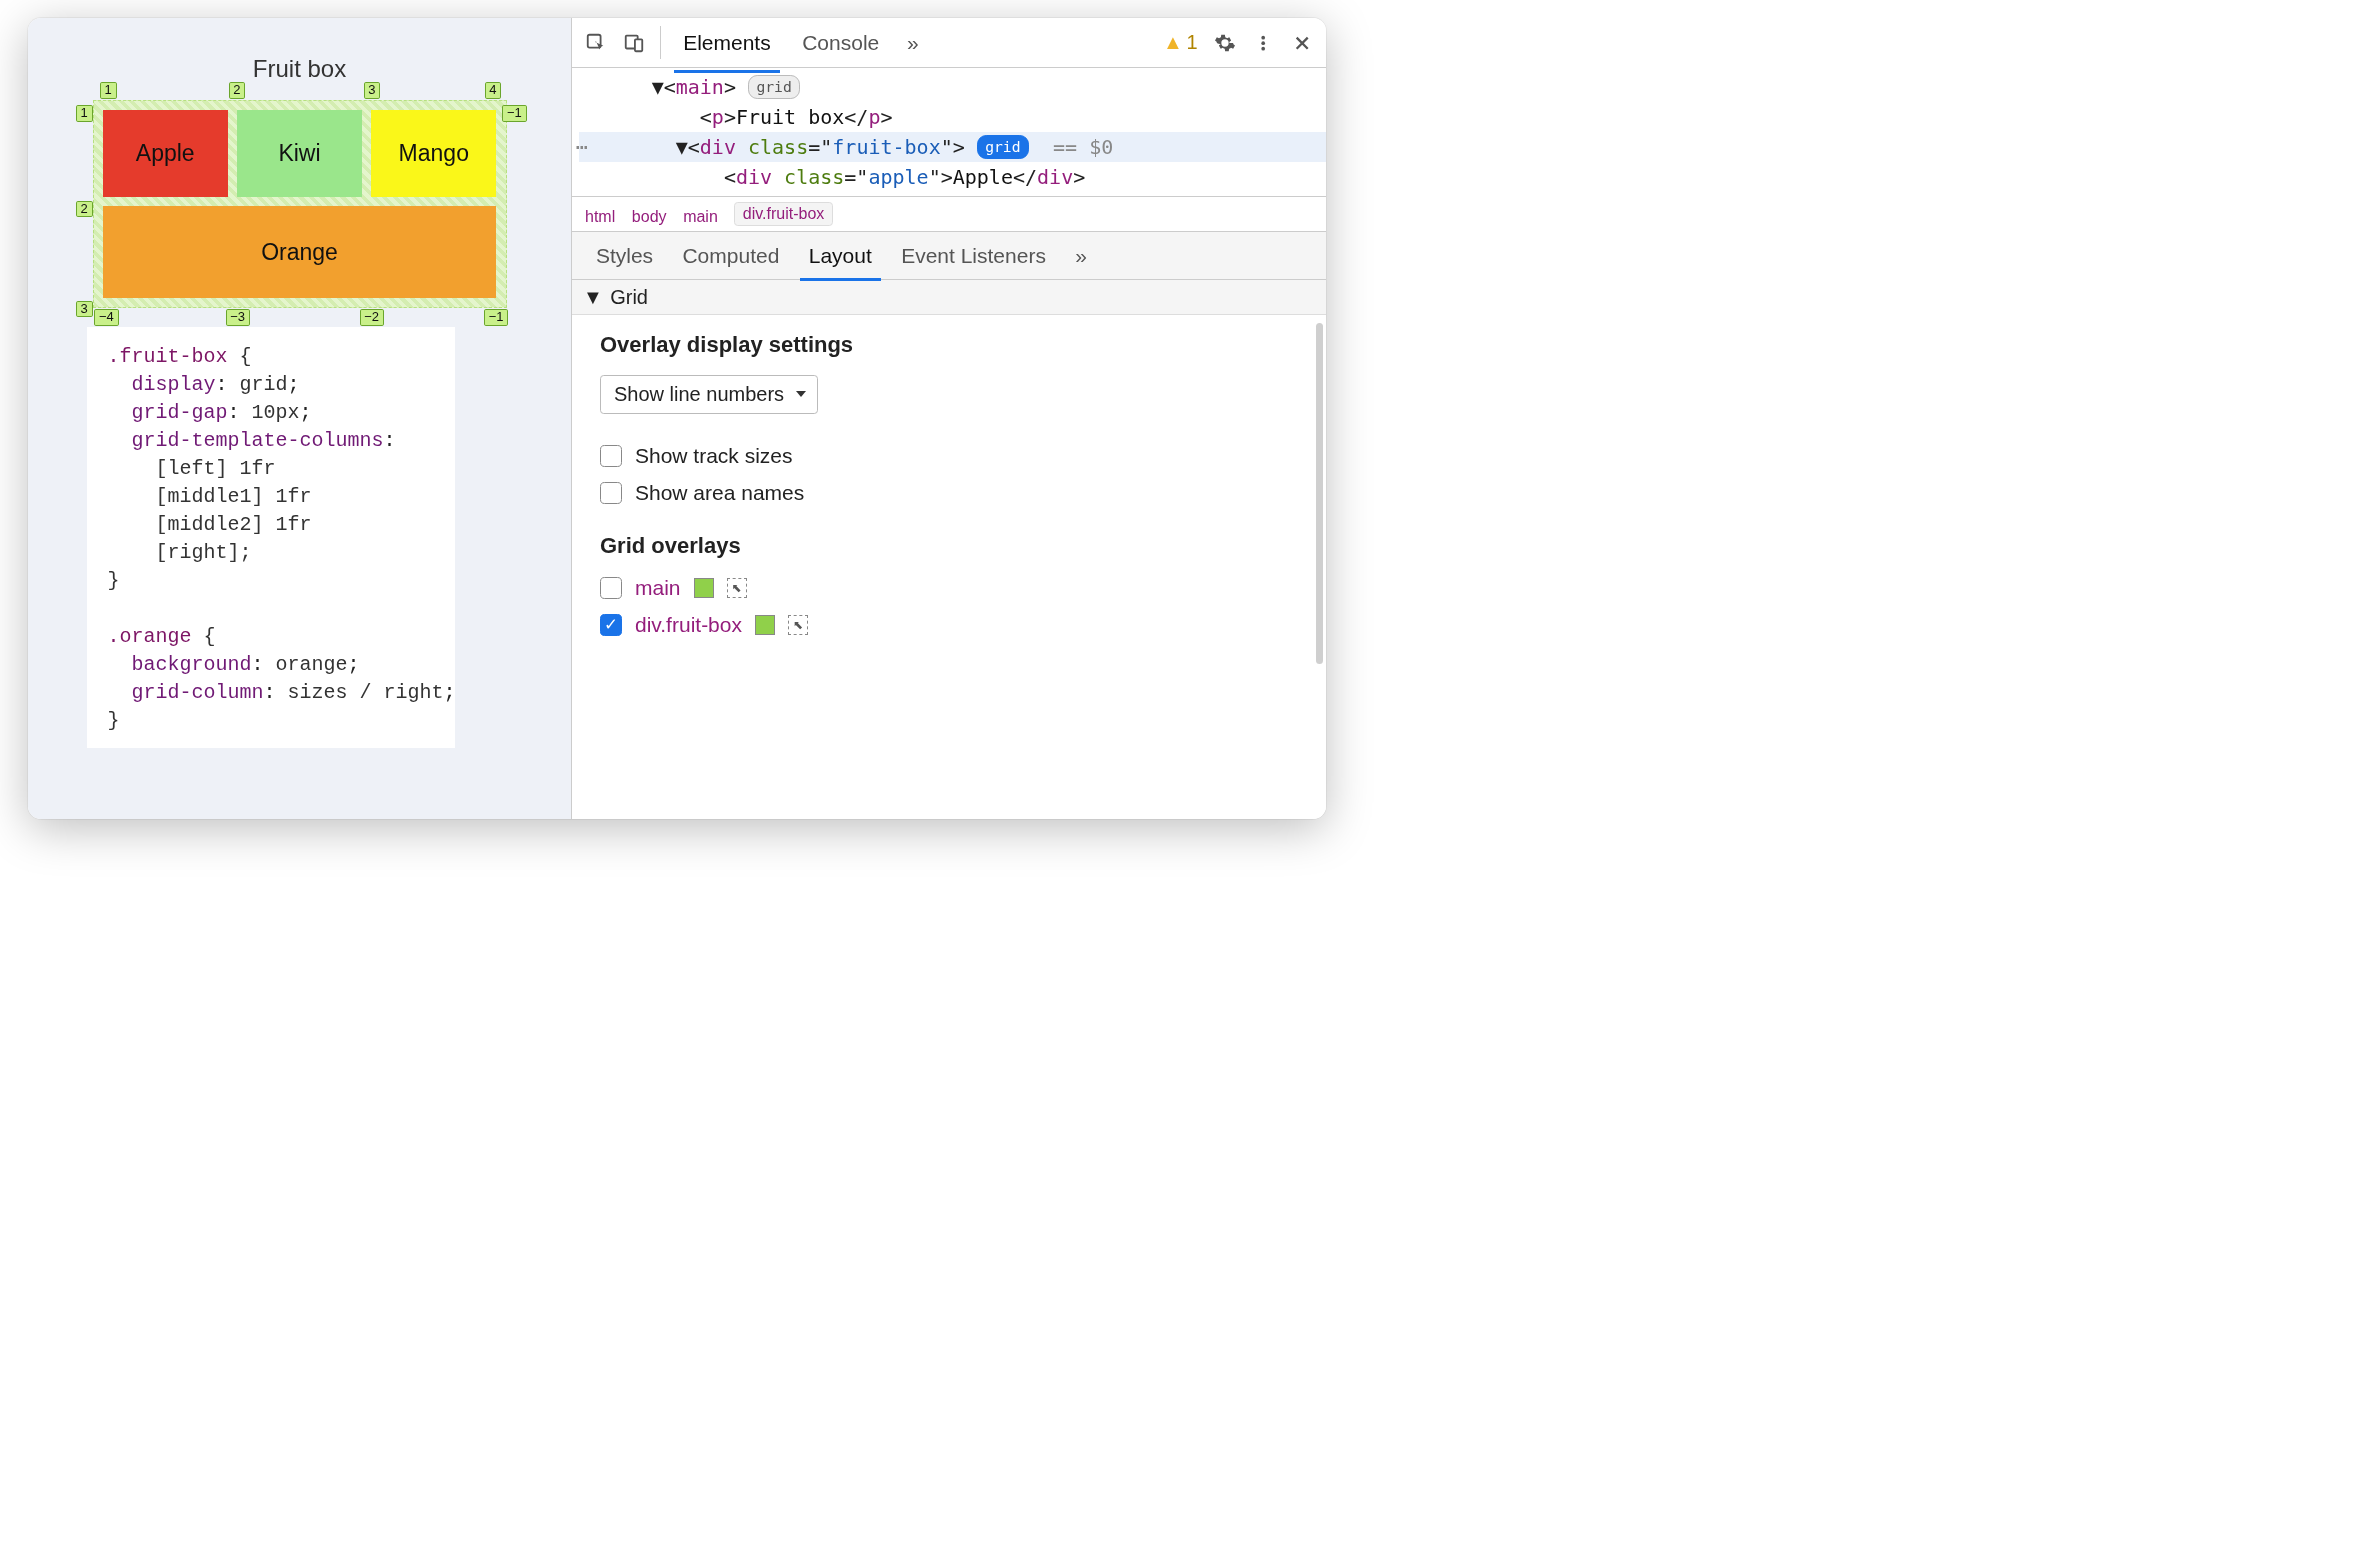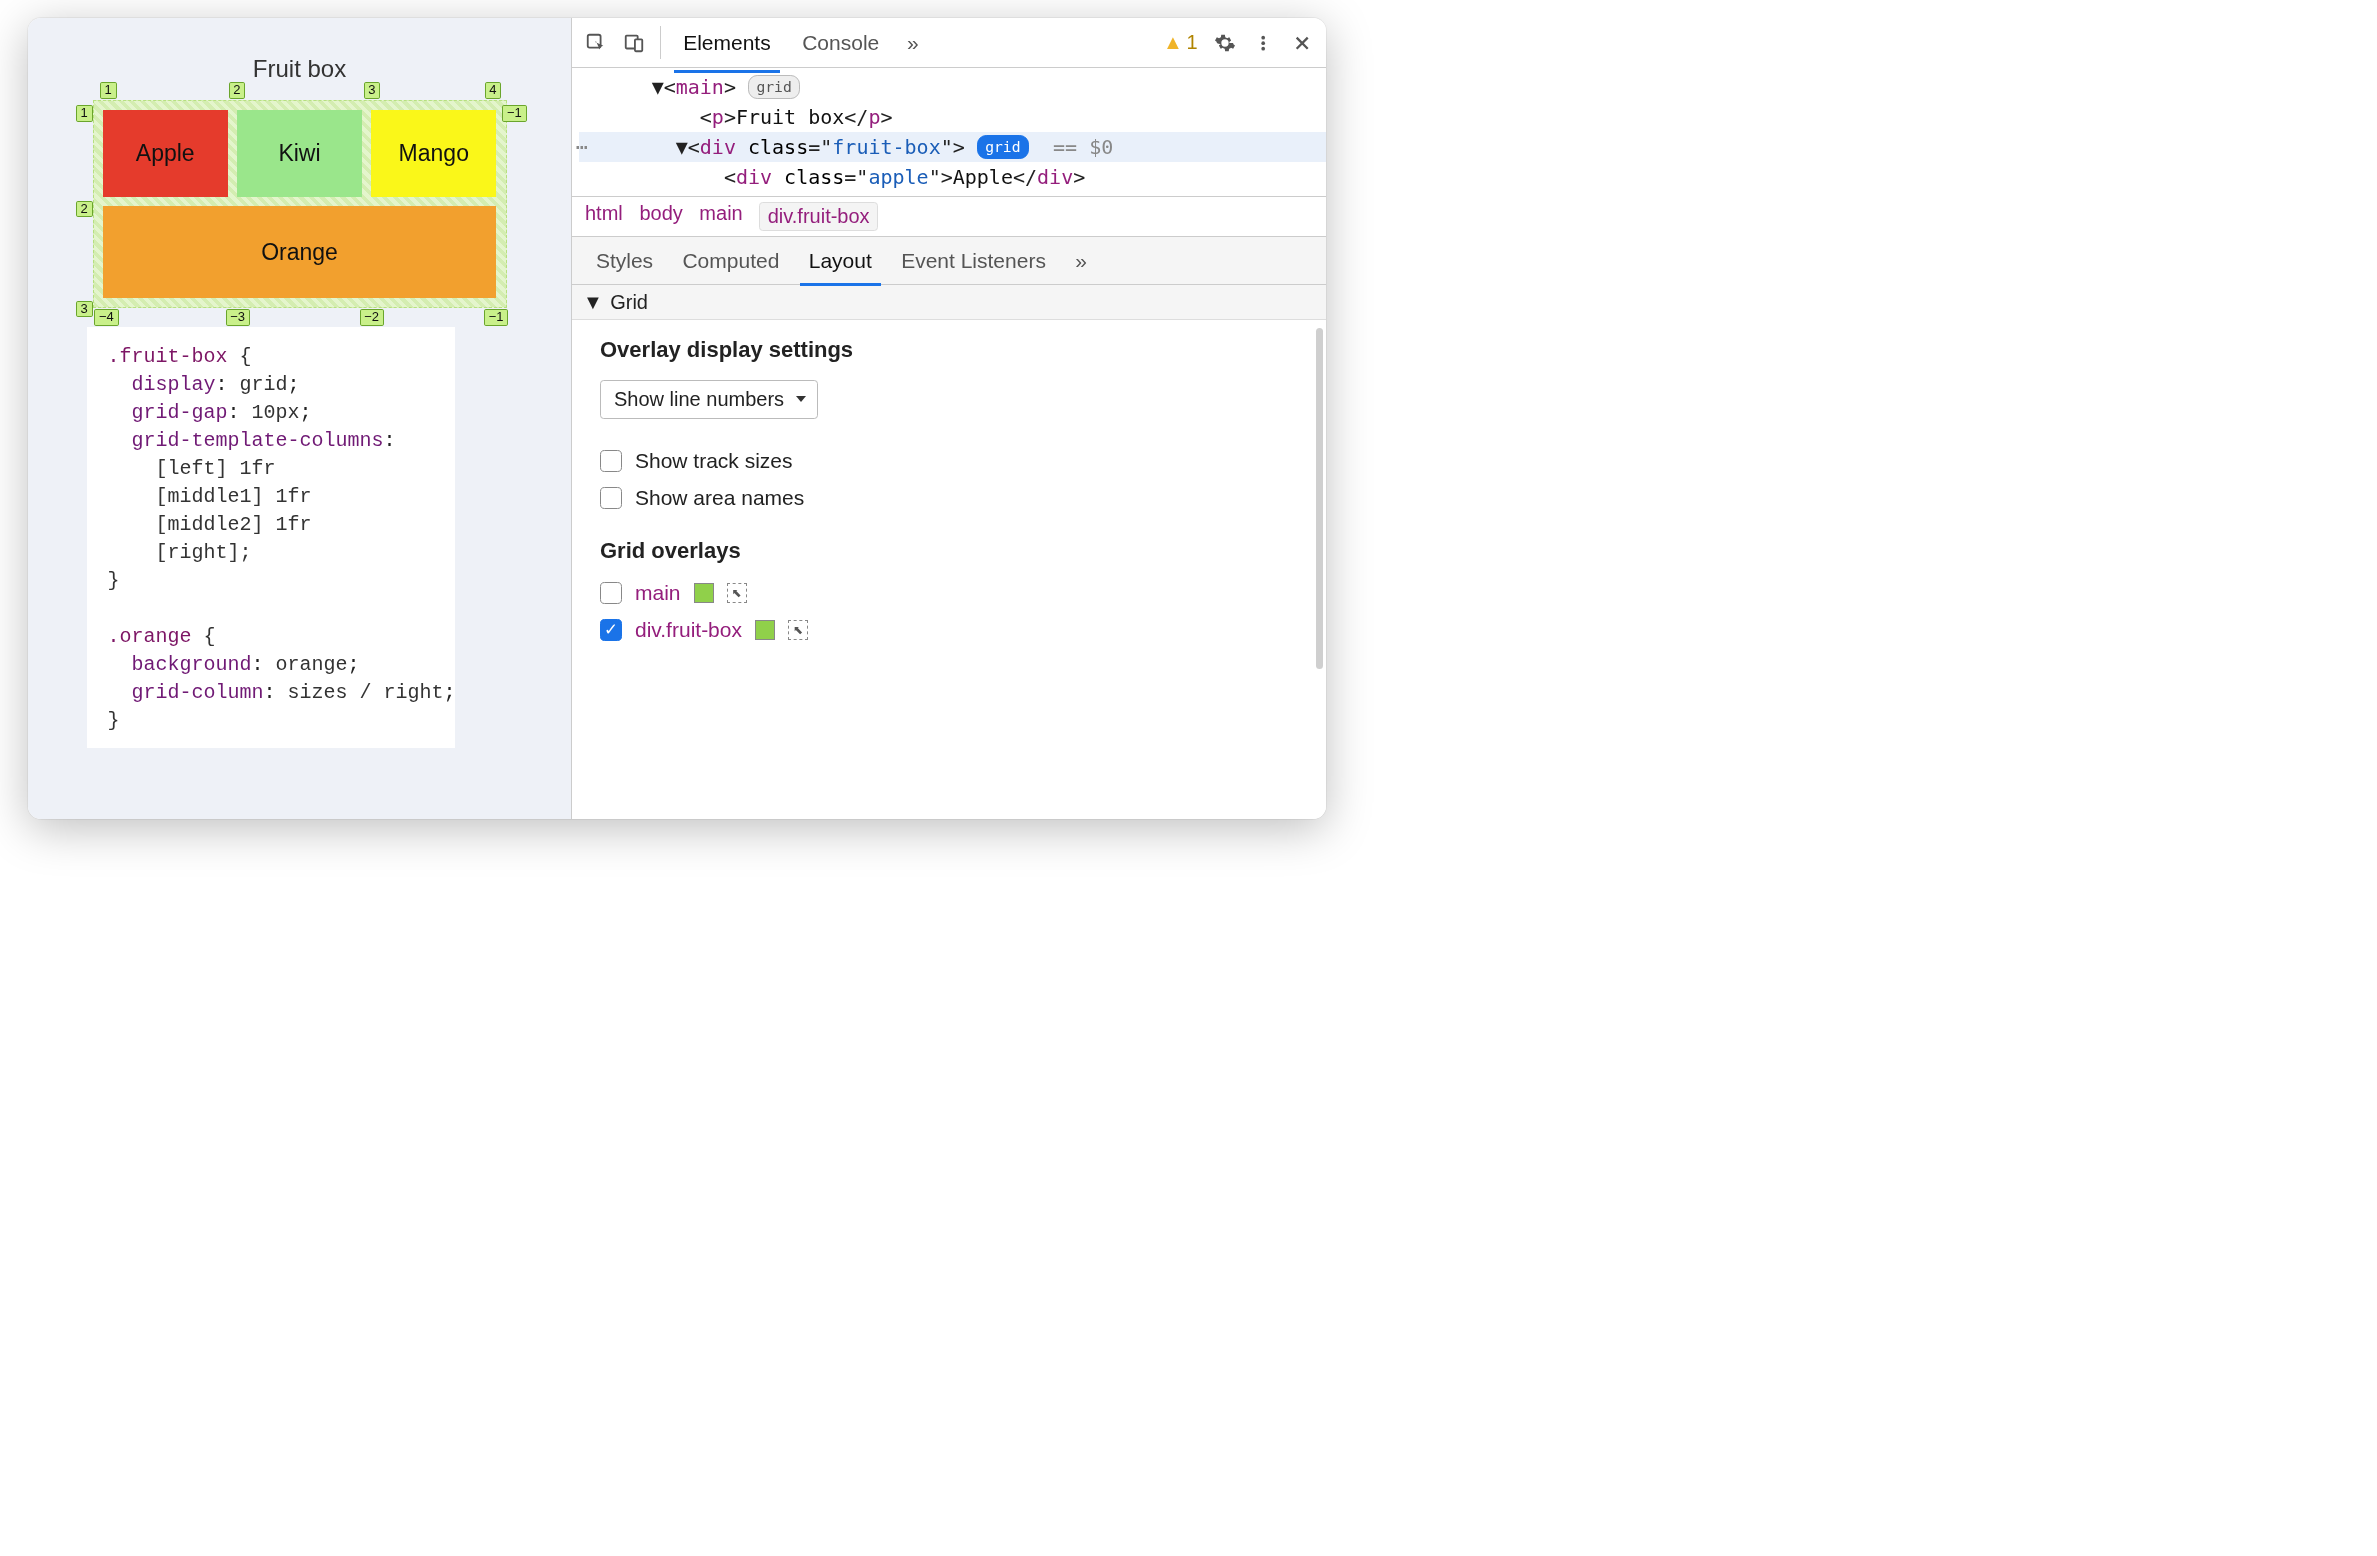--- a/index.html
+++ b/index.html
@@ -142,40 +142,40 @@
   .dom {
     font-family: Menlo, Monaco, monospace;
     font-size: 20px;
     padding: 3.7px 0 3.7px 7.4px;
     border-bottom: 0.9px solid #ccc;
     line-height: 1.5;
     position: relative;
   }
   .dom .ln { white-space: pre; }
   .tag { color: #941e7c; }
-  .attr { color: #000000; }
+  .attr { color: #4d7c0f; }
   .quoted { color: #1a5db7; }
   .textnode { color: #111; }
   .gridbadge {
     display:inline-block; background:#eee; border:0.9px solid #bbb; border-radius:9.2px;
     padding: 0 7.4px; font-size:14.7px; font-family: Menlo, monospace; color:#555;
     vertical-align: 1.8px;
   }
   .gridbadge.active { background:#1a73e8; color:#fff; border-color:#1a73e8;}
   .comment0 { color:#888; }
   .domline.selected { background:#e9f0fa; position: relative; }
   .dom-ellipsis {
     position:absolute; left:-3.7px; color:#888; font-size:20px;
   }
 
   .crumbs {
-    display:flex; align-items:flex-start; gap:16.6px;
+    display:flex; align-items:flex-end; gap:16.6px;
     padding: 5.5px 13px;
     border-bottom: 0.9px solid #ccc;
-    font-size: 20px;
+    font-size: 16px;
     color: #941e7c;
   }
   .crumb.active {
     background: #f4f4f4;
     border: 0.9px solid #ddd;
     border-radius: 3.7px;
     padding: 1.8px 7.4px;
     color: #941e7c;
   }
 

